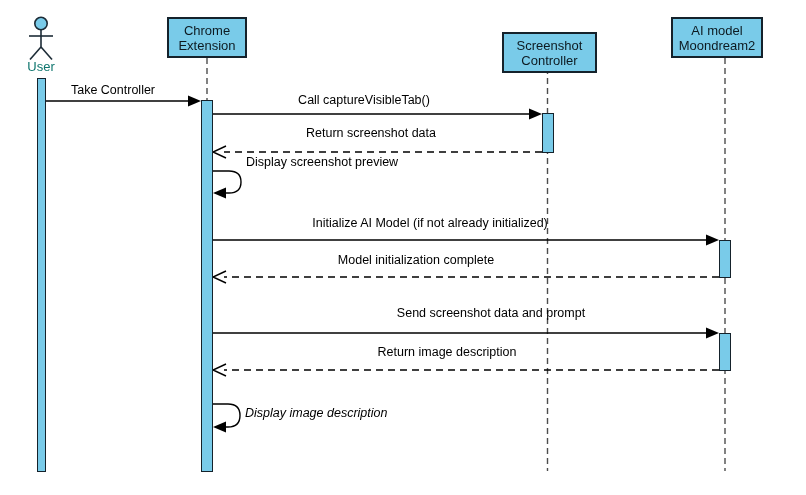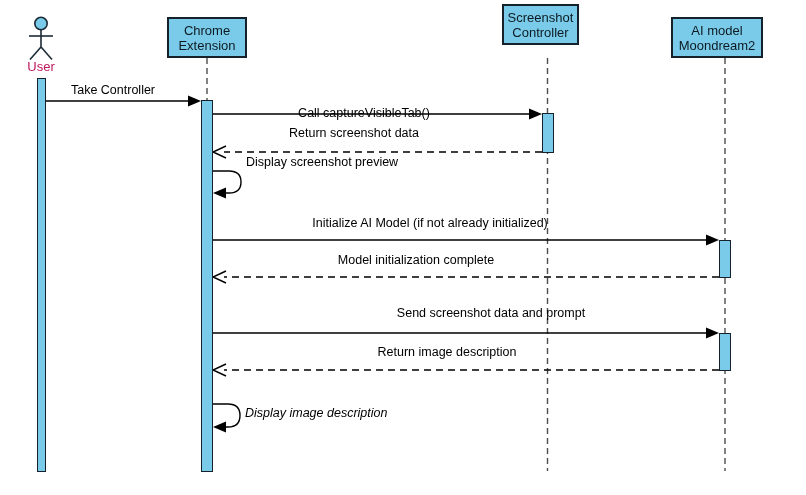--- a/index.html
+++ b/index.html
@@ -83,21 +83,21 @@
   .msg-label.centered {
     transform: translateX(-50%);
   }
   .actor-label {
     position: absolute;
     left: 41px;
     top: 60px;
     transform: translateX(-50%);
     font-size: 13px;
     line-height: 14px;
-    color: #be185d;
+    color: #0f766e;
     white-space: nowrap;
   }
 </style>
 </head>
 <body>
 
 <div class="diagram">
 
   <svg class="svg-layer" width="806" height="495" viewBox="0 0 806 495">
 
@@ -161,28 +161,28 @@
     </g>
   </svg>
 
   <div class="act-bar" style="left:37px;  top:78px;  width:9px;  height:394px;"></div>
   <div class="act-bar" style="left:201px; top:100px; width:12px; height:372px;"></div>
   <div class="act-bar" style="left:541.5px; top:113px; width:12px; height:40px;"></div>
   <div class="act-bar" style="left:719px; top:240px; width:12px; height:38px;"></div>
   <div class="act-bar" style="left:719px; top:333px; width:12px; height:38px;"></div>
 
   <div class="pbox" style="left:167px; top:17px; width:80px;  height:41px;">Chrome Extension</div>
-  <div class="pbox" style="left:502px; top:4px; width:77px;  height:41px;">Screenshot Controller</div>
+  <div class="pbox" style="left:502px; top:32px; width:95px;  height:41px;">Screenshot Controller</div>
   <div class="pbox" style="left:671px; top:17px; width:92px; height:41px;">AI model Moondream2</div>
 
   <div class="actor-label">User</div>
 
   <div class="msg-label centered" style="left:113px; top:83px;">Take Controller</div>
-  <div class="msg-label centered" style="left:364px; top:106px;">Call captureVisibleTab()</div>
-  <div class="msg-label centered" style="left:354px; top:126px;">Return screenshot data</div>
+  <div class="msg-label centered" style="left:364px; top:93px;">Call captureVisibleTab()</div>
+  <div class="msg-label centered" style="left:371px; top:126px;">Return screenshot data</div>
   <div class="msg-label" style="left:246px; top:155px;">Display screenshot preview</div>
   <div class="msg-label centered" style="left:430px; top:216px;">Initialize AI Model (if not already initialized)</div>
   <div class="msg-label centered" style="left:416px; top:253px;">Model initialization complete</div>
   <div class="msg-label centered" style="left:447px; top:306px;margin-left:44px;">Send screenshot data and prompt</div>
   <div class="msg-label centered" style="left:447px; top:345px;">Return image description</div>
   <div class="msg-label" style="left:245px; top:406px;font-style:italic;">Display image description</div>
 
 </div>
 
 </body></html>

